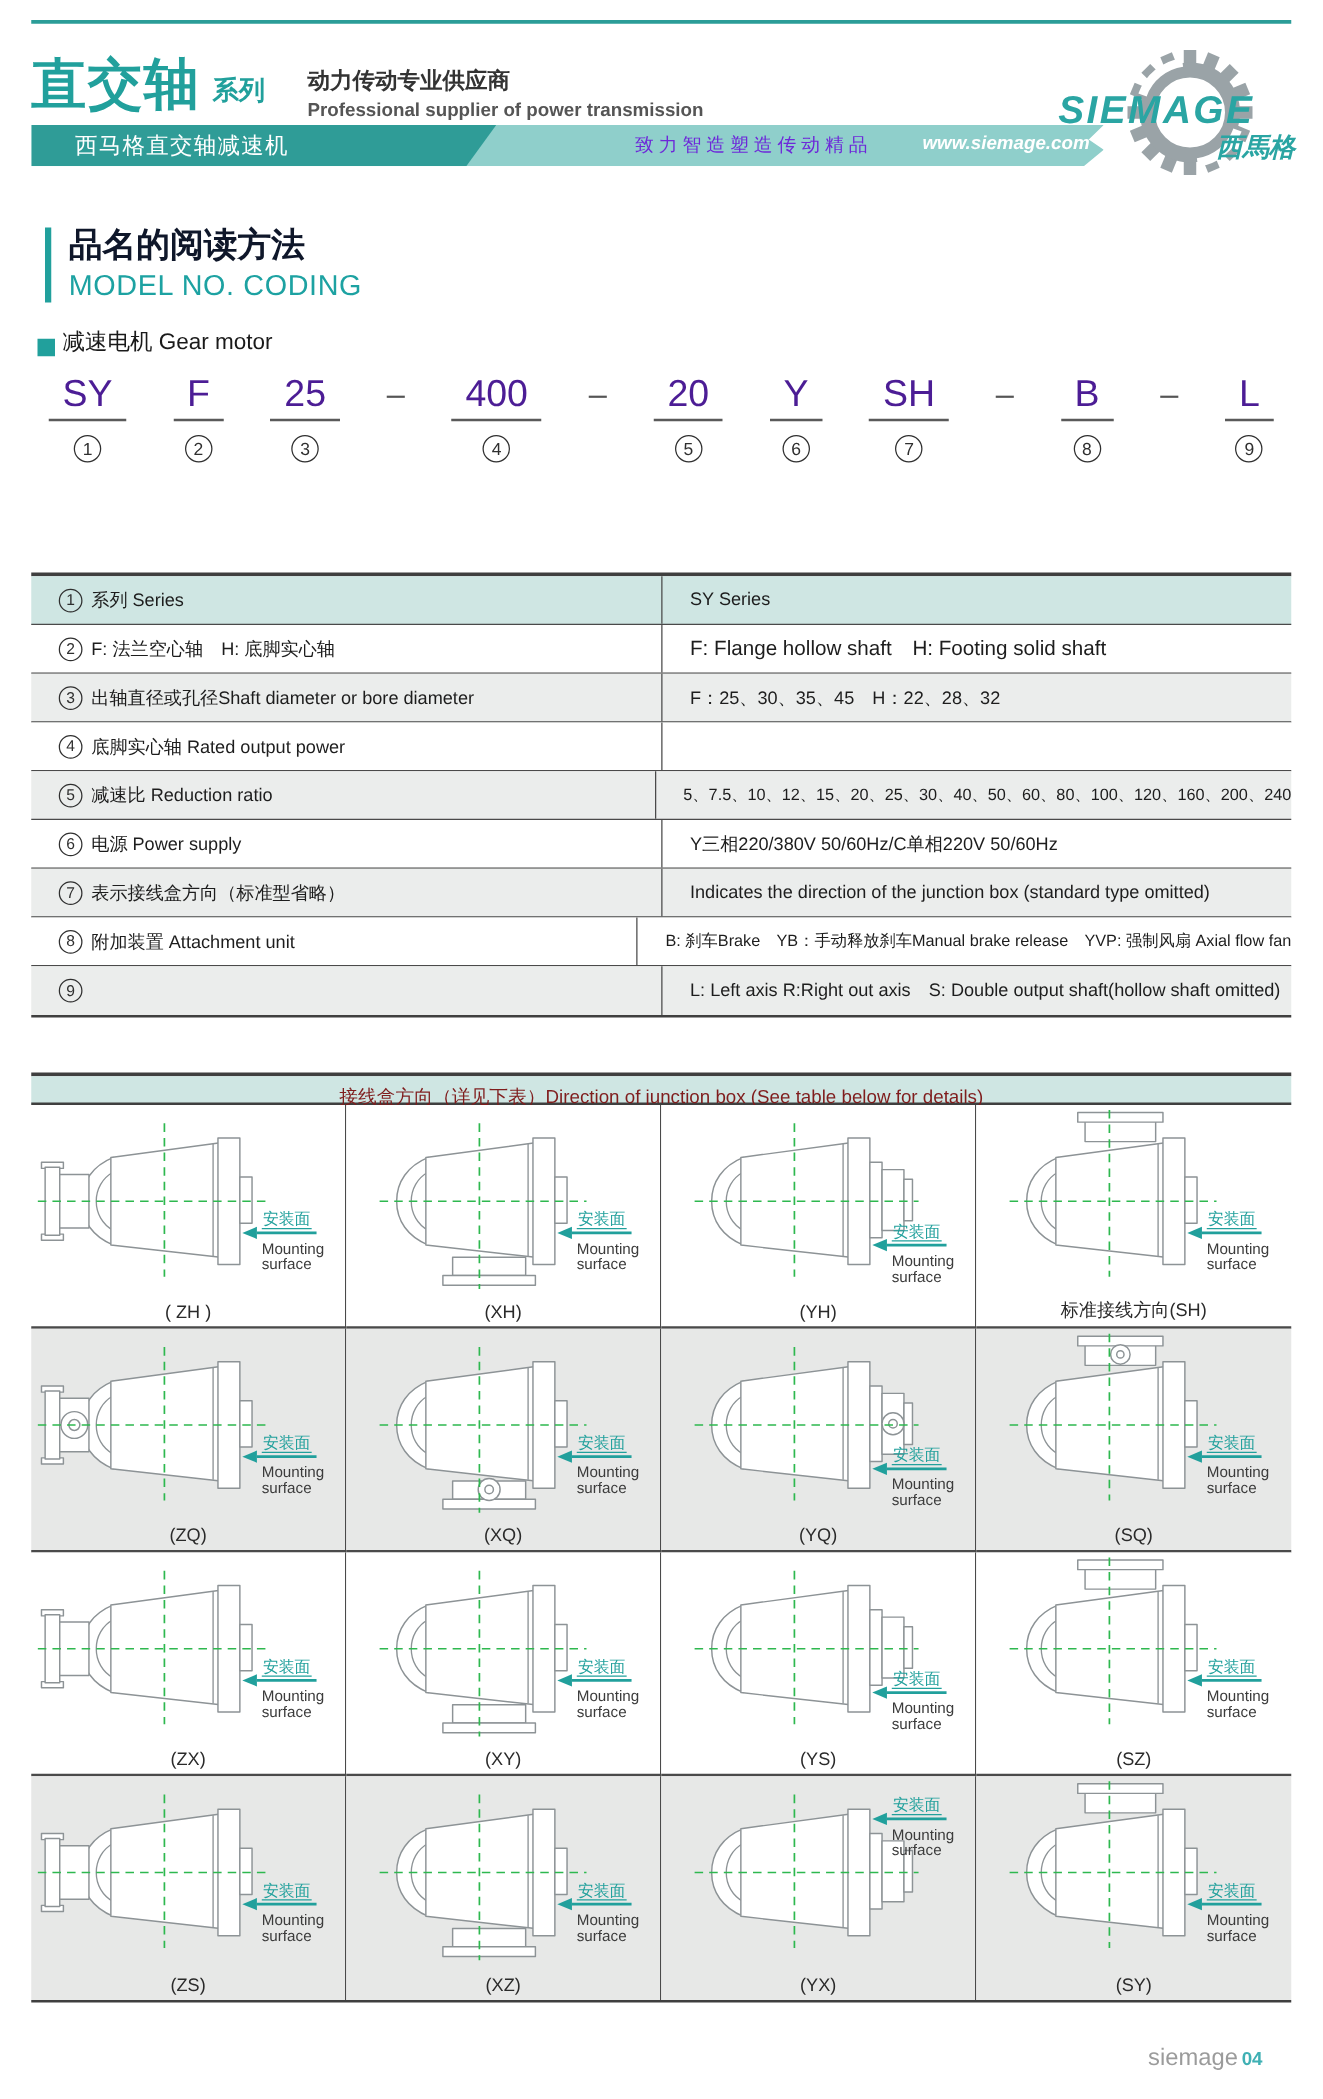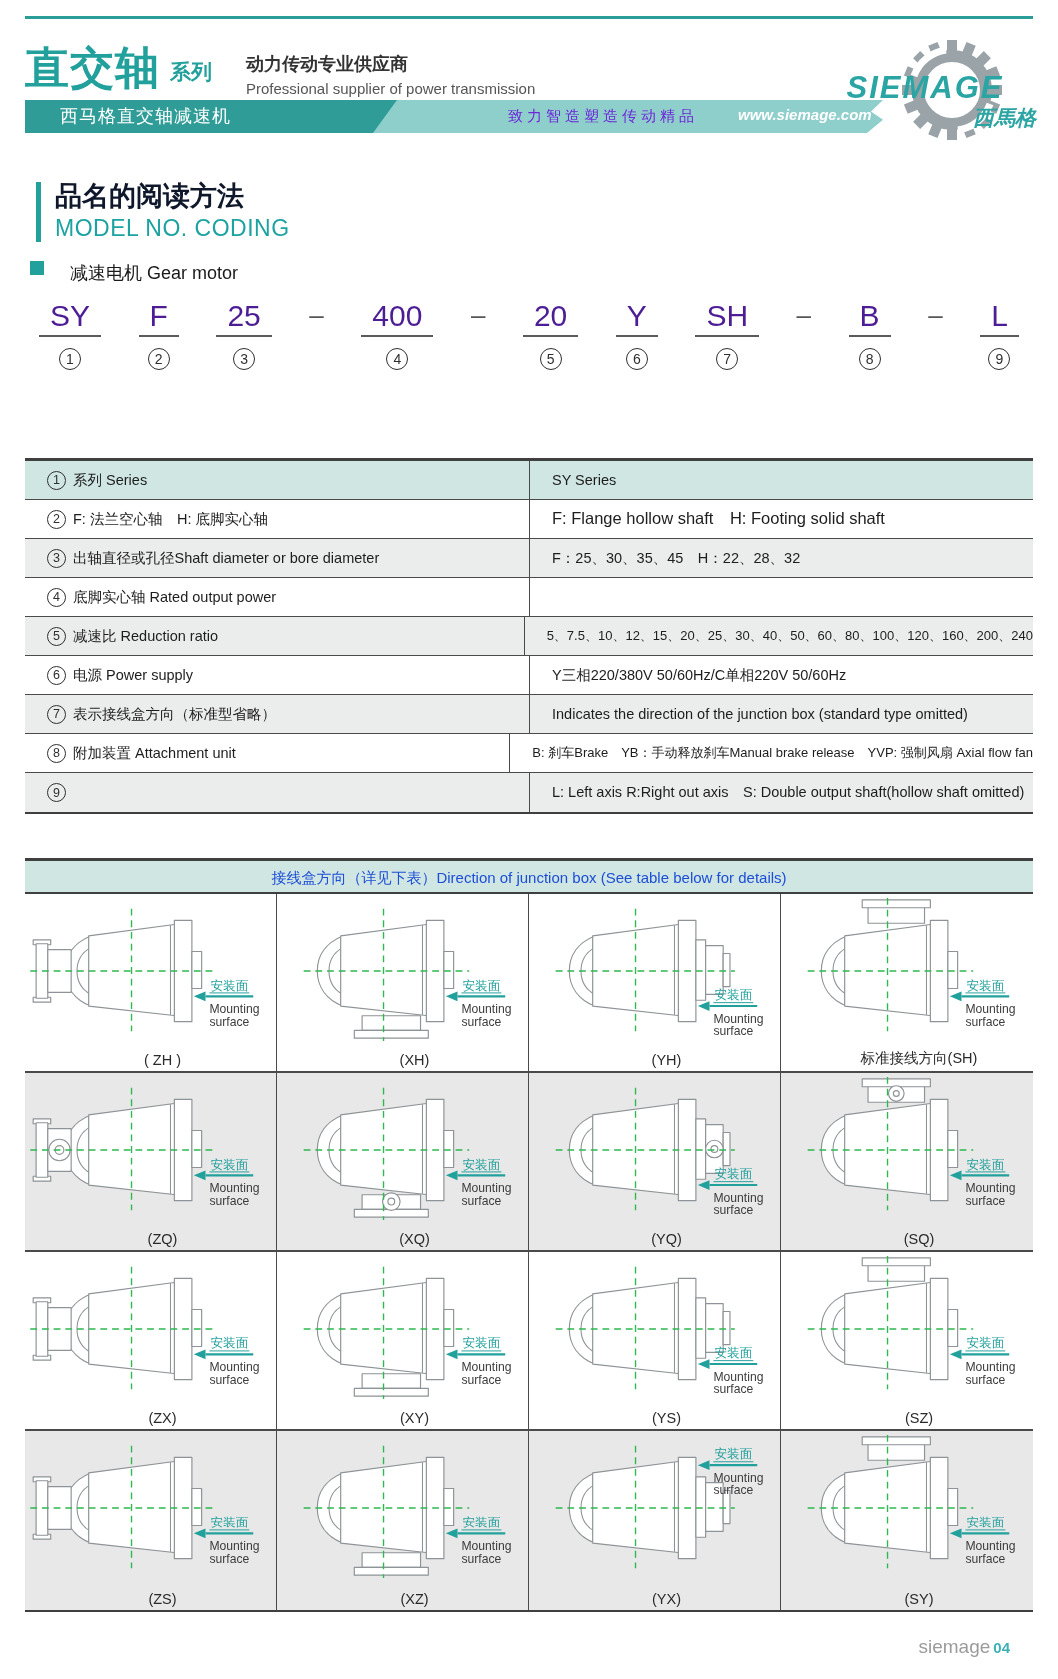--- a/index.html
+++ b/index.html
@@ -6,39 +6,39 @@
   body { margin:0; background:#ffffff; font-family:"Liberation Sans","DejaVu Sans",sans-serif; color:#222; }
   .page { position:relative; width:1058px; height:1679px; background:#fff; overflow:hidden; margin:0 auto; }
 
   
   .top-rule { position:absolute; left:25px; top:16px; width:1008px; height:3px; background:#2b9d98; }
   .brand-block { position:absolute; left:25px; top:46px; display:flex; align-items:flex-end; }
   .series-title { font-size:44px; font-weight:bold; color:#21a09c; line-height:1; letter-spacing:1px; }
   .series-suffix { font-size:21px; font-weight:bold; color:#21a09c; margin-left:10px; padding-bottom:4px; }
   .slogan-block { position:absolute; left:246px; top:52px; }
   .slogan-cn { font-size:18px; font-weight:bold; color:#333; }
-  .slogan-en { font-size:15px; color:#555; margin-top:4px; }
+  .slogan-en { font-size:15px; color:#555; margin-top:4px;font-weight:bold; }
   .banner-light { position:absolute; left:25px; top:100px; width:858px; height:33px; background:#8fcfcb;
                   clip-path:polygon(0 0,100% 0,calc(100% - 12px) 35%,100% 60%,calc(100% - 16px) 100%,0 100%); }
   .banner-dark { position:absolute; left:25px; top:100px; width:372px; height:33px; background:#2f9c97;
                  clip-path:polygon(0 0,100% 0,calc(100% - 24px) 100%,0 100%); }
   .banner-product { position:absolute; left:60px; top:104px; color:#fff; font-size:18px; letter-spacing:1px; }
   .banner-slogan { position:absolute; left:508px; top:107px; color:#6d28d9; font-size:15px; letter-spacing:4px; }
   .banner-url { position:absolute; left:738px; top:106px; color:#fff; font-size:15px; font-weight:bold; font-style:italic; }
   .logo { position:absolute; left:812px; top:38px; width:226px; height:108px; }
   .logo-en { position:absolute; left:0px; top:32px; width:226px; text-align:center; font-size:31px; font-weight:bold;
              font-style:italic; color:#2aa5a3; letter-spacing:2px; }
   .logo-cn { position:absolute; right:2px; top:66px; font-size:21px; font-style:italic; color:#2aa5a3;
              font-family:"Liberation Serif","DejaVu Serif",serif; font-weight:bold; }
 
   
   .title-block { position:absolute; left:36px; top:182px; border-left:5px solid #21a09c; padding-left:14px; }
   .title-cn { font-size:27px; font-weight:bold; color:#0f172a; line-height:1.1; }
   .title-en { font-size:23px; color:#1da2a2; margin-top:3px; letter-spacing:0.5px; }
-  .subsection { position:absolute; left:30px; top:261px; display:flex; align-items:flex-start; font-size:18px; color:#1a1a1a;gap:20px; }
+  .subsection { position:absolute; left:30px; top:261px; display:flex; align-items:flex-end; font-size:18px; color:#1a1a1a; }
   .teal-square { width:14px; height:14px; background:#21a09c; display:inline-block; margin-right:6px; }
 
   
   .model-row { position:absolute; left:25px; top:299px; width:1008px; display:flex; justify-content:space-between;
                align-items:flex-start; padding:0 14px; }
   .mseg { text-align:center; }
   .mtext { display:inline-block; font-size:30px; color:#4c1d95; padding:0 11px 2px 11px; border-bottom:2px solid #5a5a5a; min-width:30px; }
   .mnum-wrap { margin-top:11px; }
   .cnum { display:inline-flex; width:22px; height:22px; border:1.5px solid #2f2f2f; border-radius:50%;
           align-items:center; justify-content:center; font-size:14px; color:#2f2f2f; flex:none; background:transparent; }
@@ -52,28 +52,28 @@
   .spec-left .cnum { width:19px; height:19px; font-size:12.5px; border-width:1.2px; }
   .spec-right { flex:1; display:flex; align-items:center; padding-left:22px; font-size:14.5px; color:#1d1d1d; white-space:nowrap; }
   .spec-right.r-large { font-size:16.5px; }
   .spec-right.r-small { font-size:13px; }
   .shade-teal { background:#cfe6e3; }
   .shade-gray { background:#ebedec; }
   .shade-white { background:#ffffff; }
 
   
   .junction-table { position:absolute; left:25px; top:858px; width:1008px; border-top:3px solid #3f3f3f; border-bottom:2px solid #3f3f3f; }
-  .jt-header { height:33px; background:#cfe6e3; border-bottom:2px solid #3f3f3f; text-align:center; line-height:33px; font-size:15px; color:#1d4ed8; }
+  .jt-header { height:23px; background:#cfe6e3; border-bottom:2px solid #3f3f3f; text-align:center; line-height:33px; font-size:15px; color:#7f1d1d; }
   .jt-grid { display:grid; grid-template-columns:repeat(4,1fr); }
   .jt-cell { position:relative; height:179px; border-right:1.2px solid #4a4a4a; border-bottom:2px solid #4a4a4a; background:#fff; }
   .jt-cell.no-r { border-right:none; }
   .jt-cell.no-b { border-bottom:none; }
   .jt-cell.shaded { background:#e7e8e7; }
   .jt-cell svg { display:block; margin:3px auto 0 auto; }
-  .jt-label { position:absolute; bottom:3px; left:12px; width:100%; text-align:center; font-size:14.5px; color:#2a2a2a; }
+  .jt-label { position:absolute; bottom:3px; left:0; width:100%; text-align:center; font-size:14.5px; color:#2a2a2a; }
 
   
   .footer { position:absolute; right:48px; top:1636px; display:flex; align-items:baseline; gap:3px; }
   .footer-brand { font-size:19px; color:#9b9b9b; }
   .footer-page { font-size:15px; font-weight:bold; color:#3fb0b4; }
 </style>
 </head>
 <body>
 
 <div class="page">

